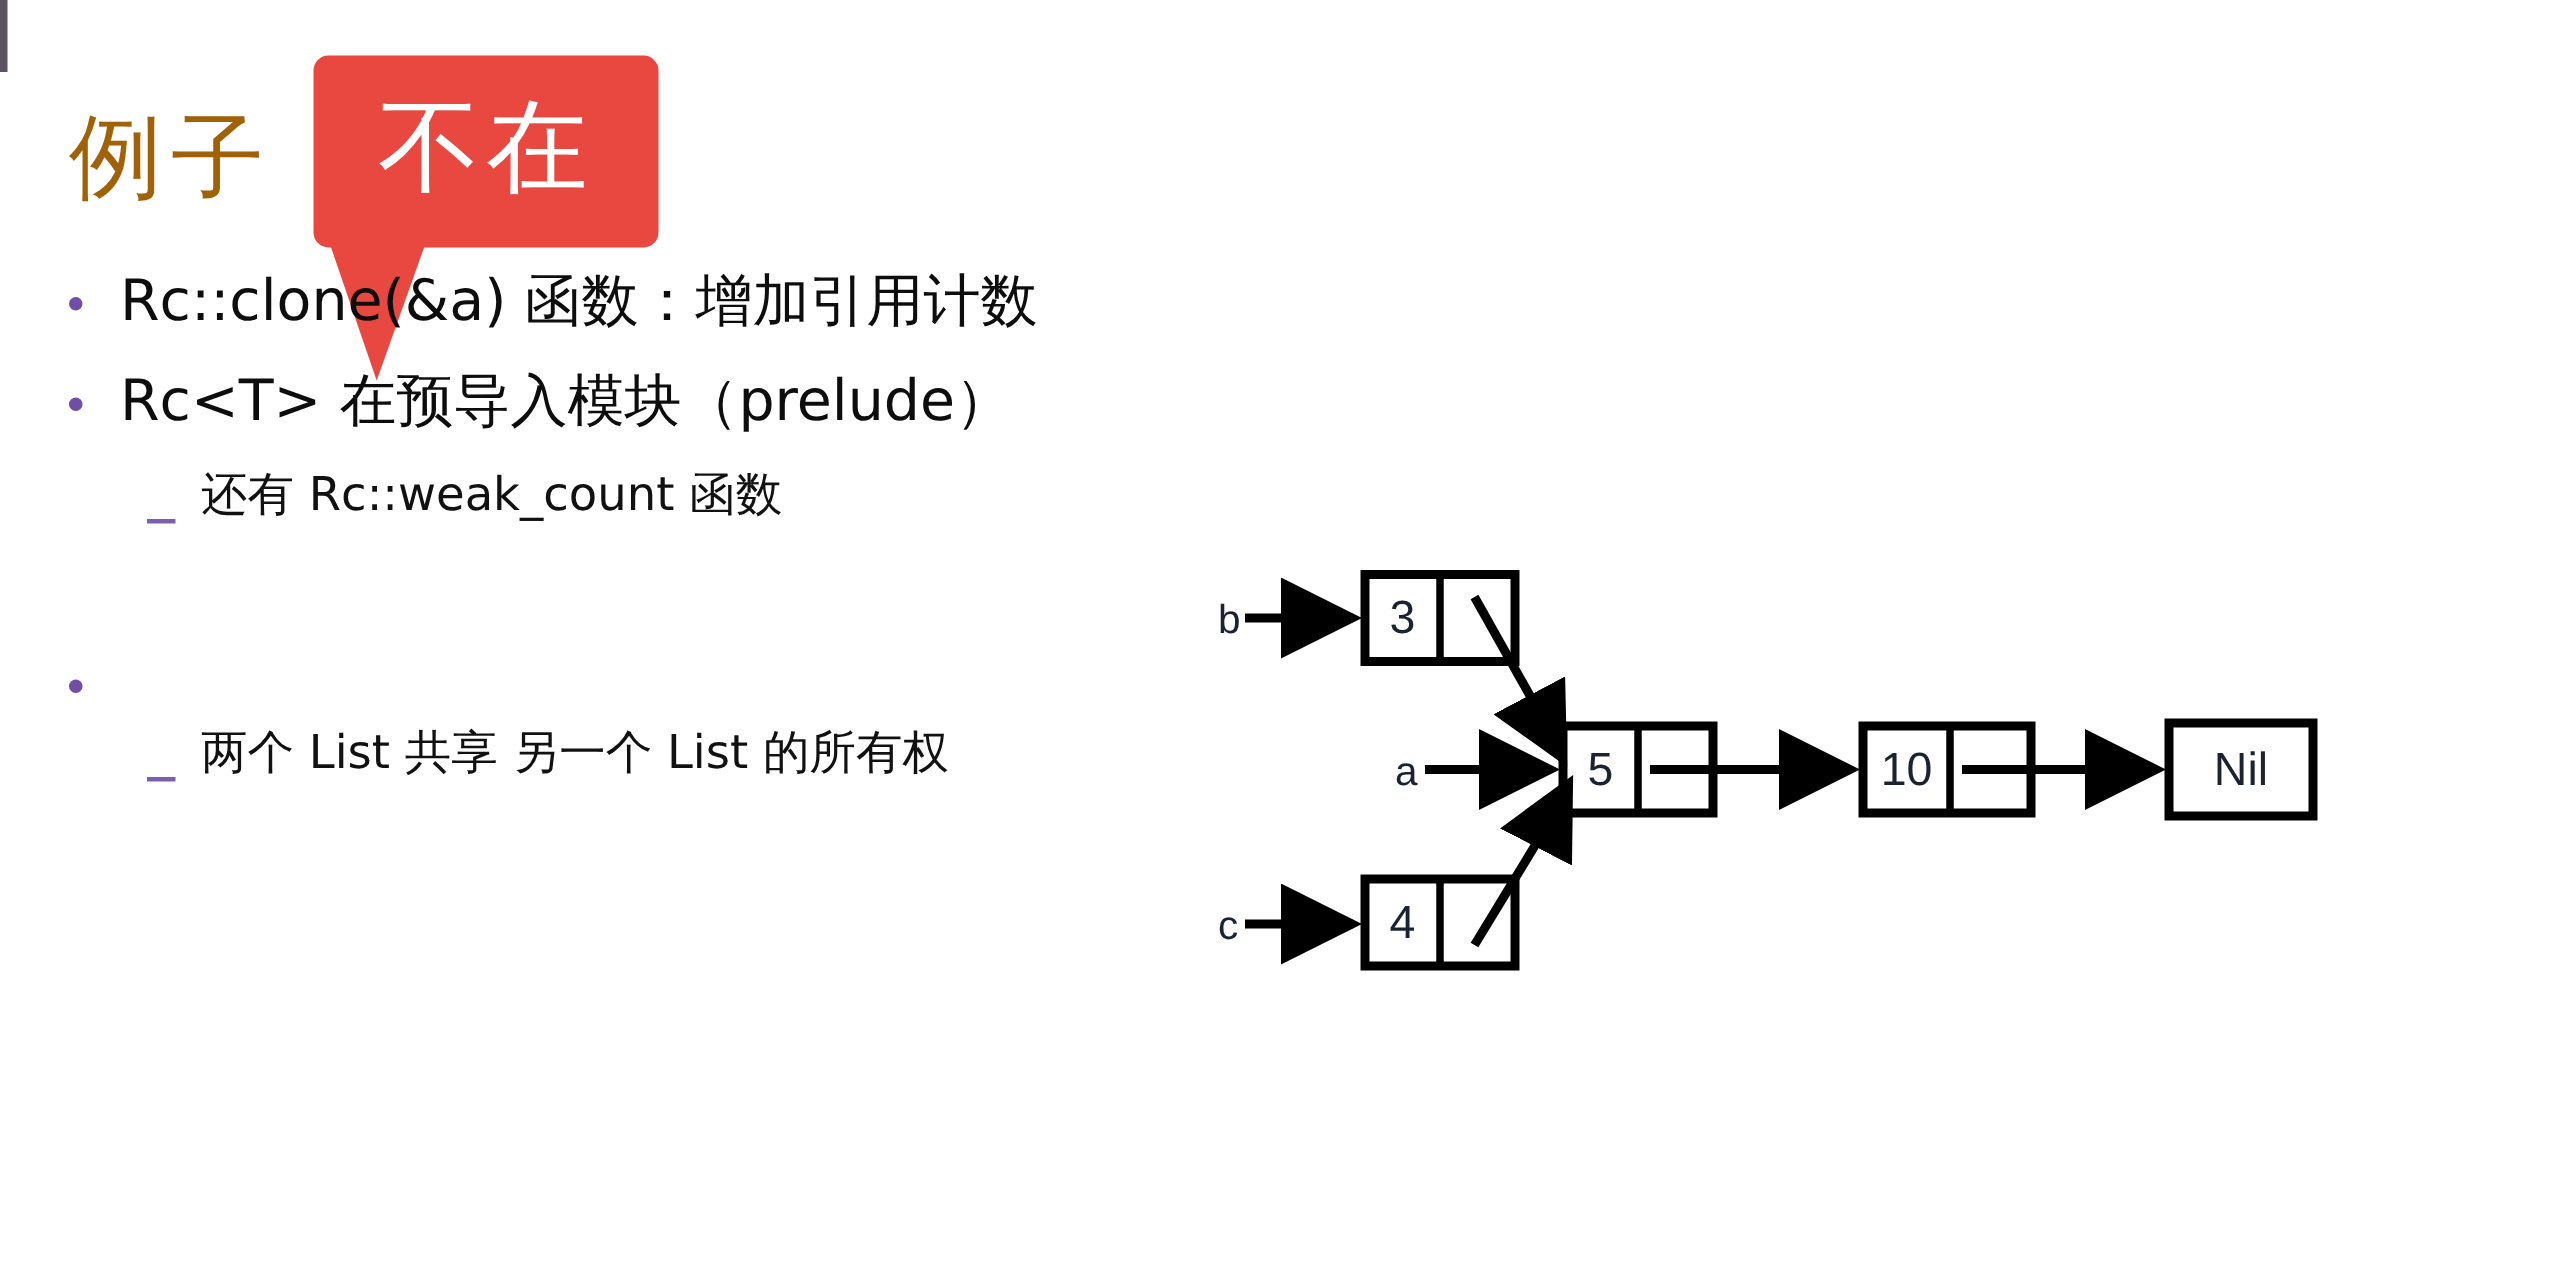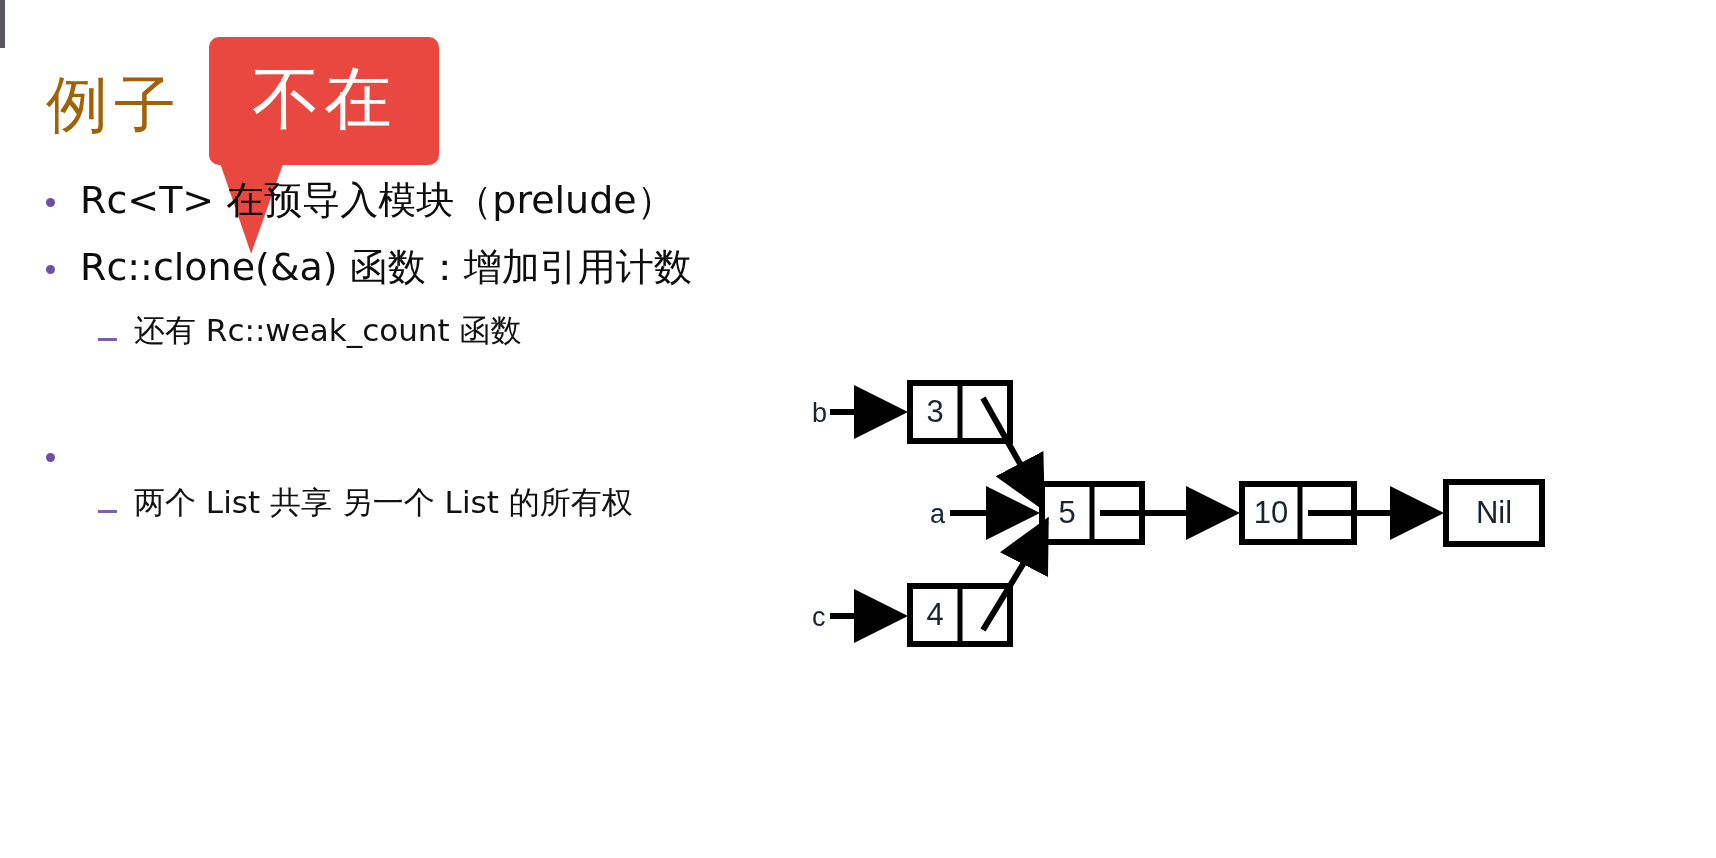--- a/index.html
+++ b/index.html
@@ -109,21 +109,21 @@
     font-size: 38px;
     line-height: 1.18;
     color: #0d0d0d;
     white-space: nowrap;
     font-family: "DejaVu Sans", "Liberation Sans", sans-serif;
     letter-spacing: 0px;
   }
 
   .sub-row {
     display: flex;
-    align-items: center;
+    align-items: flex-end;
     padding-left: 52px;
     margin-bottom: 22px;
   }
   .sub-dash {
     width: 36px;
     flex: 0 0 36px;
     padding-top: 19px;
   }
   .sub-dash i {
     display: block;
@@ -174,28 +174,28 @@
     <span class="callout-text">不在</span>
   </div>
 </div>
 
 <div class="bullets">
 
   <div class="bullet-row">
     <span class="bullet-dot">
         <i></i>
       </span>
-    <span class="bullet-text">Rc&lt;T&gt; 在预导入模块（prelude）</span>
+    <span class="bullet-text">Rc::clone(&amp;a) 函数：增加引用计数</span>
   </div>
 
   <div class="bullet-row">
     <span class="bullet-dot">
         <i></i>
       </span>
-    <span class="bullet-text">Rc::clone(&amp;a) 函数：增加引用计数</span>
+    <span class="bullet-text">Rc&lt;T&gt; 在预导入模块（prelude）</span>
   </div>
 
 
   <div class="sub-row">
     <span class="sub-dash">
         <i></i>
       </span>
     <span class="sub-text">还有 Rc::weak_count 函数</span>
   </div>
 

